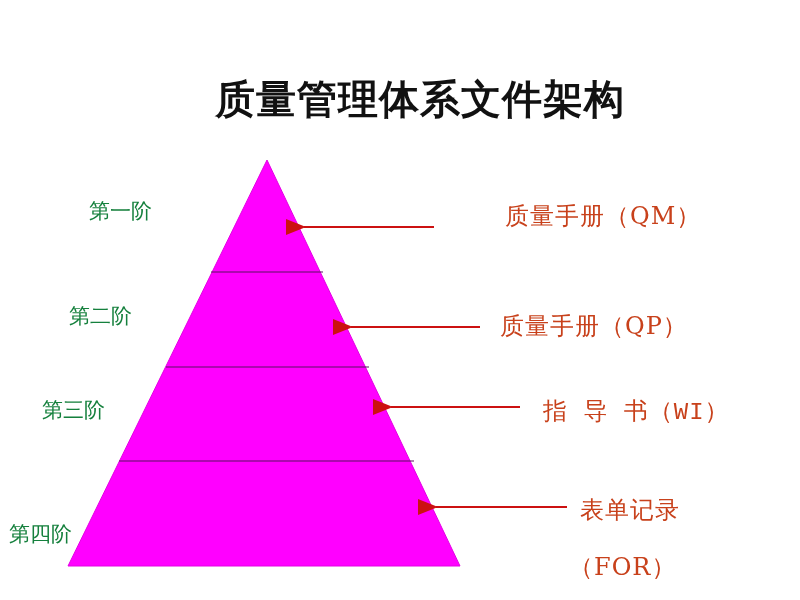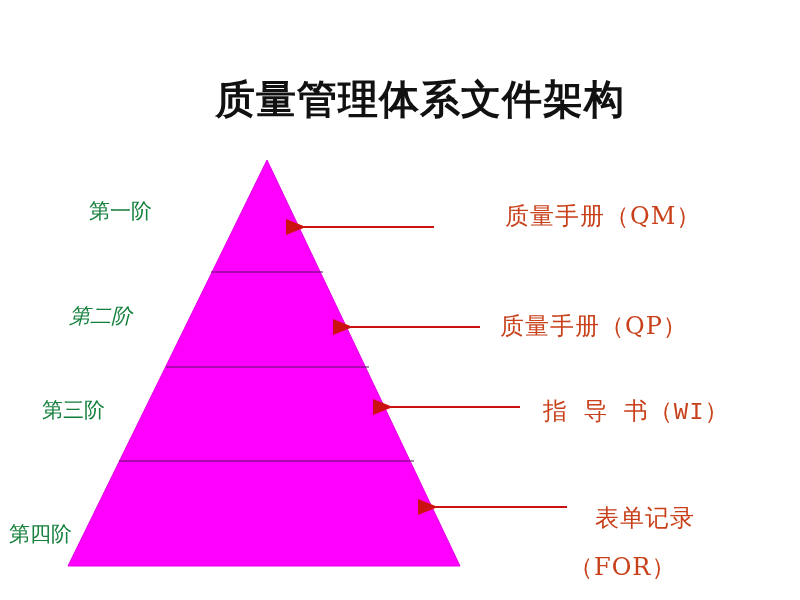--- a/index.html
+++ b/index.html
@@ -25,21 +25,21 @@
   <line x1="166" y1="367" x2="369" y2="367" stroke="#5a1060" stroke-width="1.2"></line>
   <line x1="119" y1="461" x2="414" y2="461" stroke="#5a1060" stroke-width="1.2"></line>
 
   <line x1="434" y1="227" x2="304" y2="227" stroke="#cc1111" stroke-width="2" marker-end="url(#ah)"></line>
   <line x1="480" y1="327" x2="351" y2="327" stroke="#cc1111" stroke-width="2" marker-end="url(#ah)"></line>
   <line x1="520" y1="407" x2="391" y2="407" stroke="#cc1111" stroke-width="2" marker-end="url(#ah)"></line>
   <line x1="567" y1="507" x2="436" y2="507" stroke="#cc1111" stroke-width="2" marker-end="url(#ah)"></line>
 </svg>
 
 <div class="level" style="left:89px; top:197px;">第一阶</div>
-<div class="level" style="left:69px; top:302px;font-style:italic;">第二阶</div>
+<div class="level" style="left:69px; top:302px;">第二阶</div>
 <div class="level" style="left:42px; top:396px;">第三阶</div>
 <div class="level" style="left:9px; top:520px;">第四阶</div>
 
 <div class="doc" style="left:462px; top:200px;margin-left:43px;">质量手册（QM）</div>
 <div class="doc" style="left:500px; top:310px;">质量手册（QP）</div>
 <div class="doc" style="left:543px; top:395px;font-family:Liberation Mono, monospace;">指 导 书（WI）</div>
-<div class="doc" style="left:595px; top:494px;margin-top:8px;">表单记录</div>
+<div class="doc" style="left:580px; top:494px;">表单记录</div>
 <div class="doc" style="left:569px; top:551px;">（FOR）</div>
 
 </body></html>

